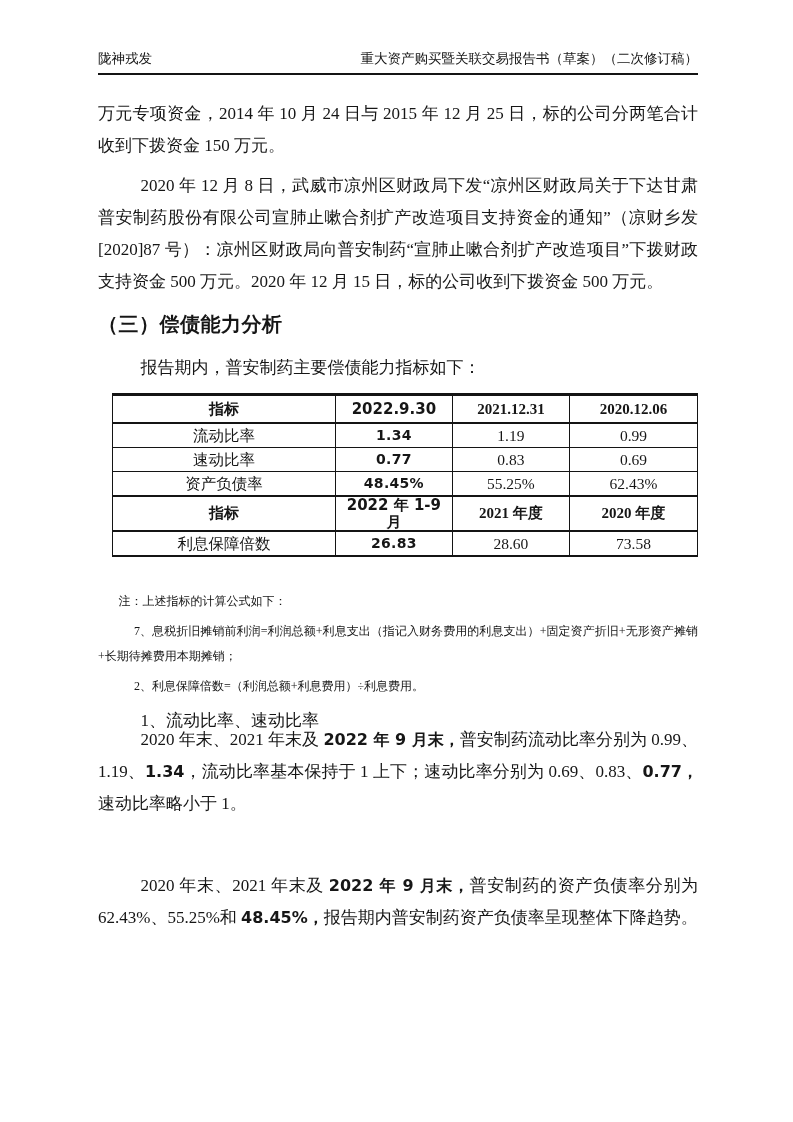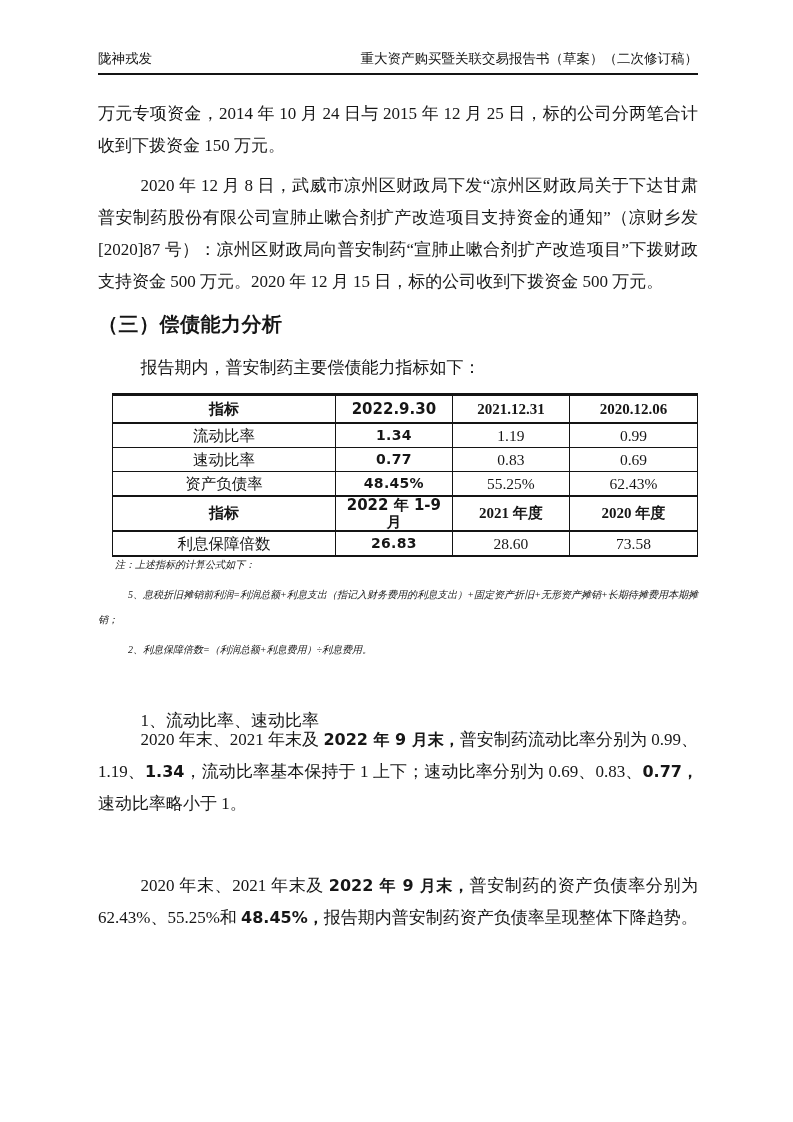--- a/index.html
+++ b/index.html
@@ -60,21 +60,21 @@
     border-bottom:2px solid #141414;
     font-weight:700;font-size:15px;
   }
   #ind-table tr.hdr1 th{height:26px;}
   #ind-table th.sans, #ind-table td.em{
     font-family:"DejaVu Sans","Liberation Sans",sans-serif;
   }
   #ind-table td.em{font-weight:700;font-size:14px;letter-spacing:0.3px;}
 
   
-  #notes{top:552px;font-size:10px;line-height:25px;text-align:justify;font-style:italic;}
+  #notes{top:589px;font-size:12px;line-height:25px;text-align:justify;}
   #notes p{margin:0 0 5px 0;}
   .note-first{text-indent:1.7em;}
   .note-item{text-indent:3em;}
 
   
   .subh{font-size:17px;line-height:32px;text-indent:2.5em;}
   #sub1{top:705px;}
   #sub1p{top:724px;}
   #sub2{top:834px;}
   #sub2p{top:870px;}
@@ -147,21 +147,21 @@
           <td>利息保障倍数</td>
           <td class="em">26.83</td>
           <td>28.60</td>
           <td>73.58</td>
         </tr>
       </tbody>
   </table>
 
   <div id="notes" class="abs">
     <p class="note-first">注：上述指标的计算公式如下：</p>
-    <p class="note-item">5、息税折旧摊销前利润=利润总额+利息支出（指记入财务费用的利息支出）+固定资产折旧+无形资产摊销+长期待摊费用本期摊销；</p>
+    <p class="note-item">7、息税折旧摊销前利润=利润总额+利息支出（指记入财务费用的利息支出）+固定资产折旧+无形资产摊销+长期待摊费用本期摊销；</p>
     <p class="note-item">2、利息保障倍数=（利润总额+利息费用）÷利息费用。</p>
   </div>
 
   <div id="sub1" class="abs subh">1、流动比率、速动比率</div>
   <div id="sub1p" class="abs body-text ind"><span>2020 年末、2021 年末及 </span><span class="b">2022 年 9 月末，</span><span>普安制药流动比率分别为 0.99、1.19、</span><span class="b">1.34</span><span>，流动比率基本保持于 1 上下；速动比率分别为 0.69、0.83、</span><span class="b">0.77，</span><span>速动比率略小于 1。</span></div>
 
   <div id="sub2p" class="abs body-text ind"><span>2020 年末、2021 年末及 </span><span class="b">2022 年 9 月末，</span><span>普安制药的资产负债率分别为 62.43%、55.25%和 </span><span class="b">48.45%，</span><span>报告期内普安制药资产负债率呈现整体下降趋势。</span></div>
 
   <div id="sub3" class="abs subh">3、息税折旧摊销前利润、利息保障倍数</div>
 

